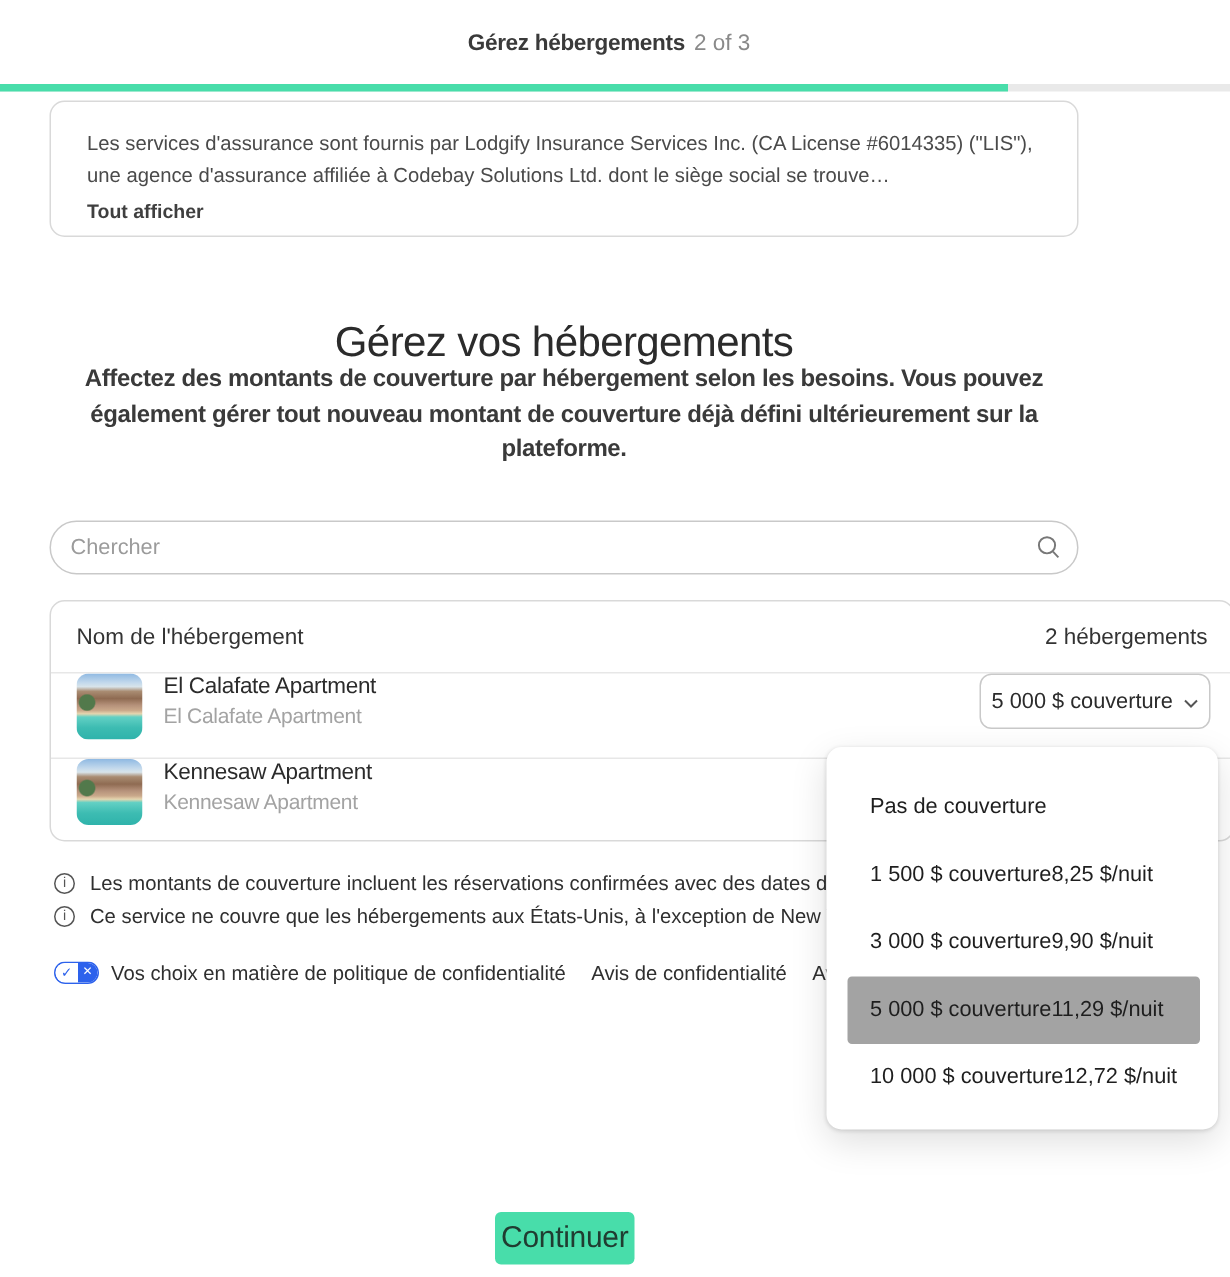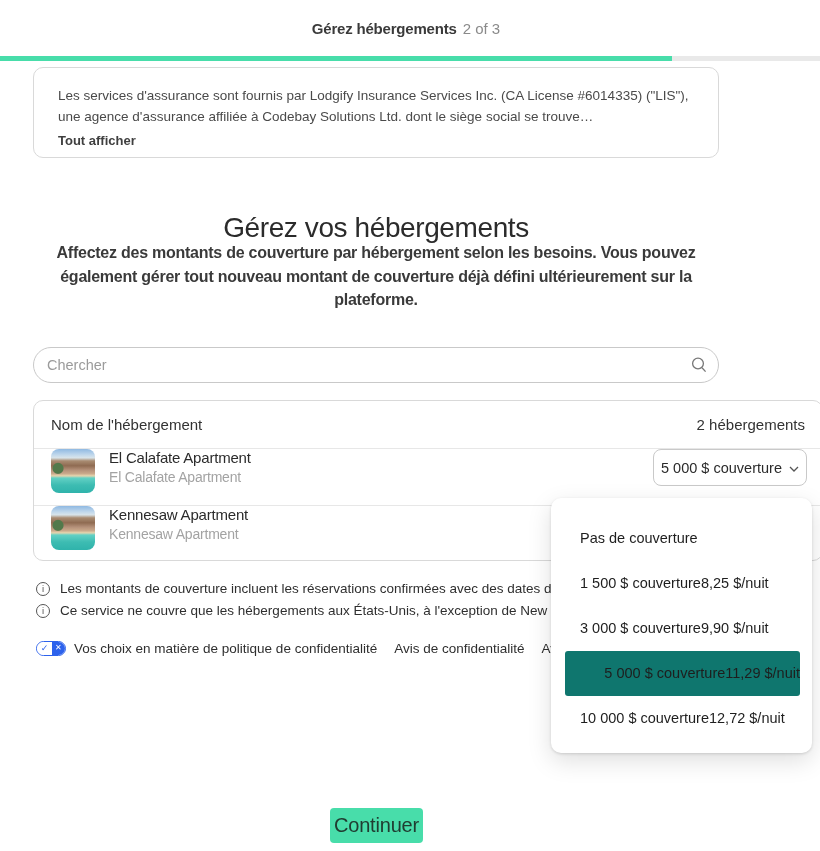--- a/index.html
+++ b/index.html
@@ -73,21 +73,21 @@
   .ccpa .l { width:53%; background:#fff; color:#2d62ec; font-size:9px; line-height:12px; text-align:center; }
   .ccpa .r { width:47%; background:#2d62ec; color:#fff; font-size:8px; line-height:12px; text-align:center; }
   .privacy a { color:#2f2f2f; text-decoration:none; cursor:pointer; }
 
   
   .dropdown-menu { position:absolute; left:551px; top:498px; width:261px; height:255px;
     background:#fff; border-radius:10px; padding:18px 0 12px 0; z-index:10;
     box-shadow:0 1px 3px rgba(0,0,0,.14), 0 8px 24px rgba(0,0,0,.13); }
   .menu-item { height:45px; line-height:45px; padding-left:29px; font-size:14.5px;
     color:#1e1e1e; white-space:nowrap; cursor:pointer; }
-  .menu-item.selected { background:#0f766e; margin:0 12px 0 14px; padding-left:15px; border-radius:3px;text-align:right; }
+  .menu-item.selected { background:#a3a3a3; margin:0 12px 0 14px; padding-left:15px; border-radius:3px; }
 
   
   .continue-btn { position:absolute; left:330px; top:808px; width:93px; height:35px;
     background:#48ddaa; border:none; border-radius:4px; font-size:20px; color:#203c31;
     font-family:inherit; letter-spacing:-0.2px; cursor:pointer; }
 </style>
 </head>
 <body>
 
 <div class="topbar">

